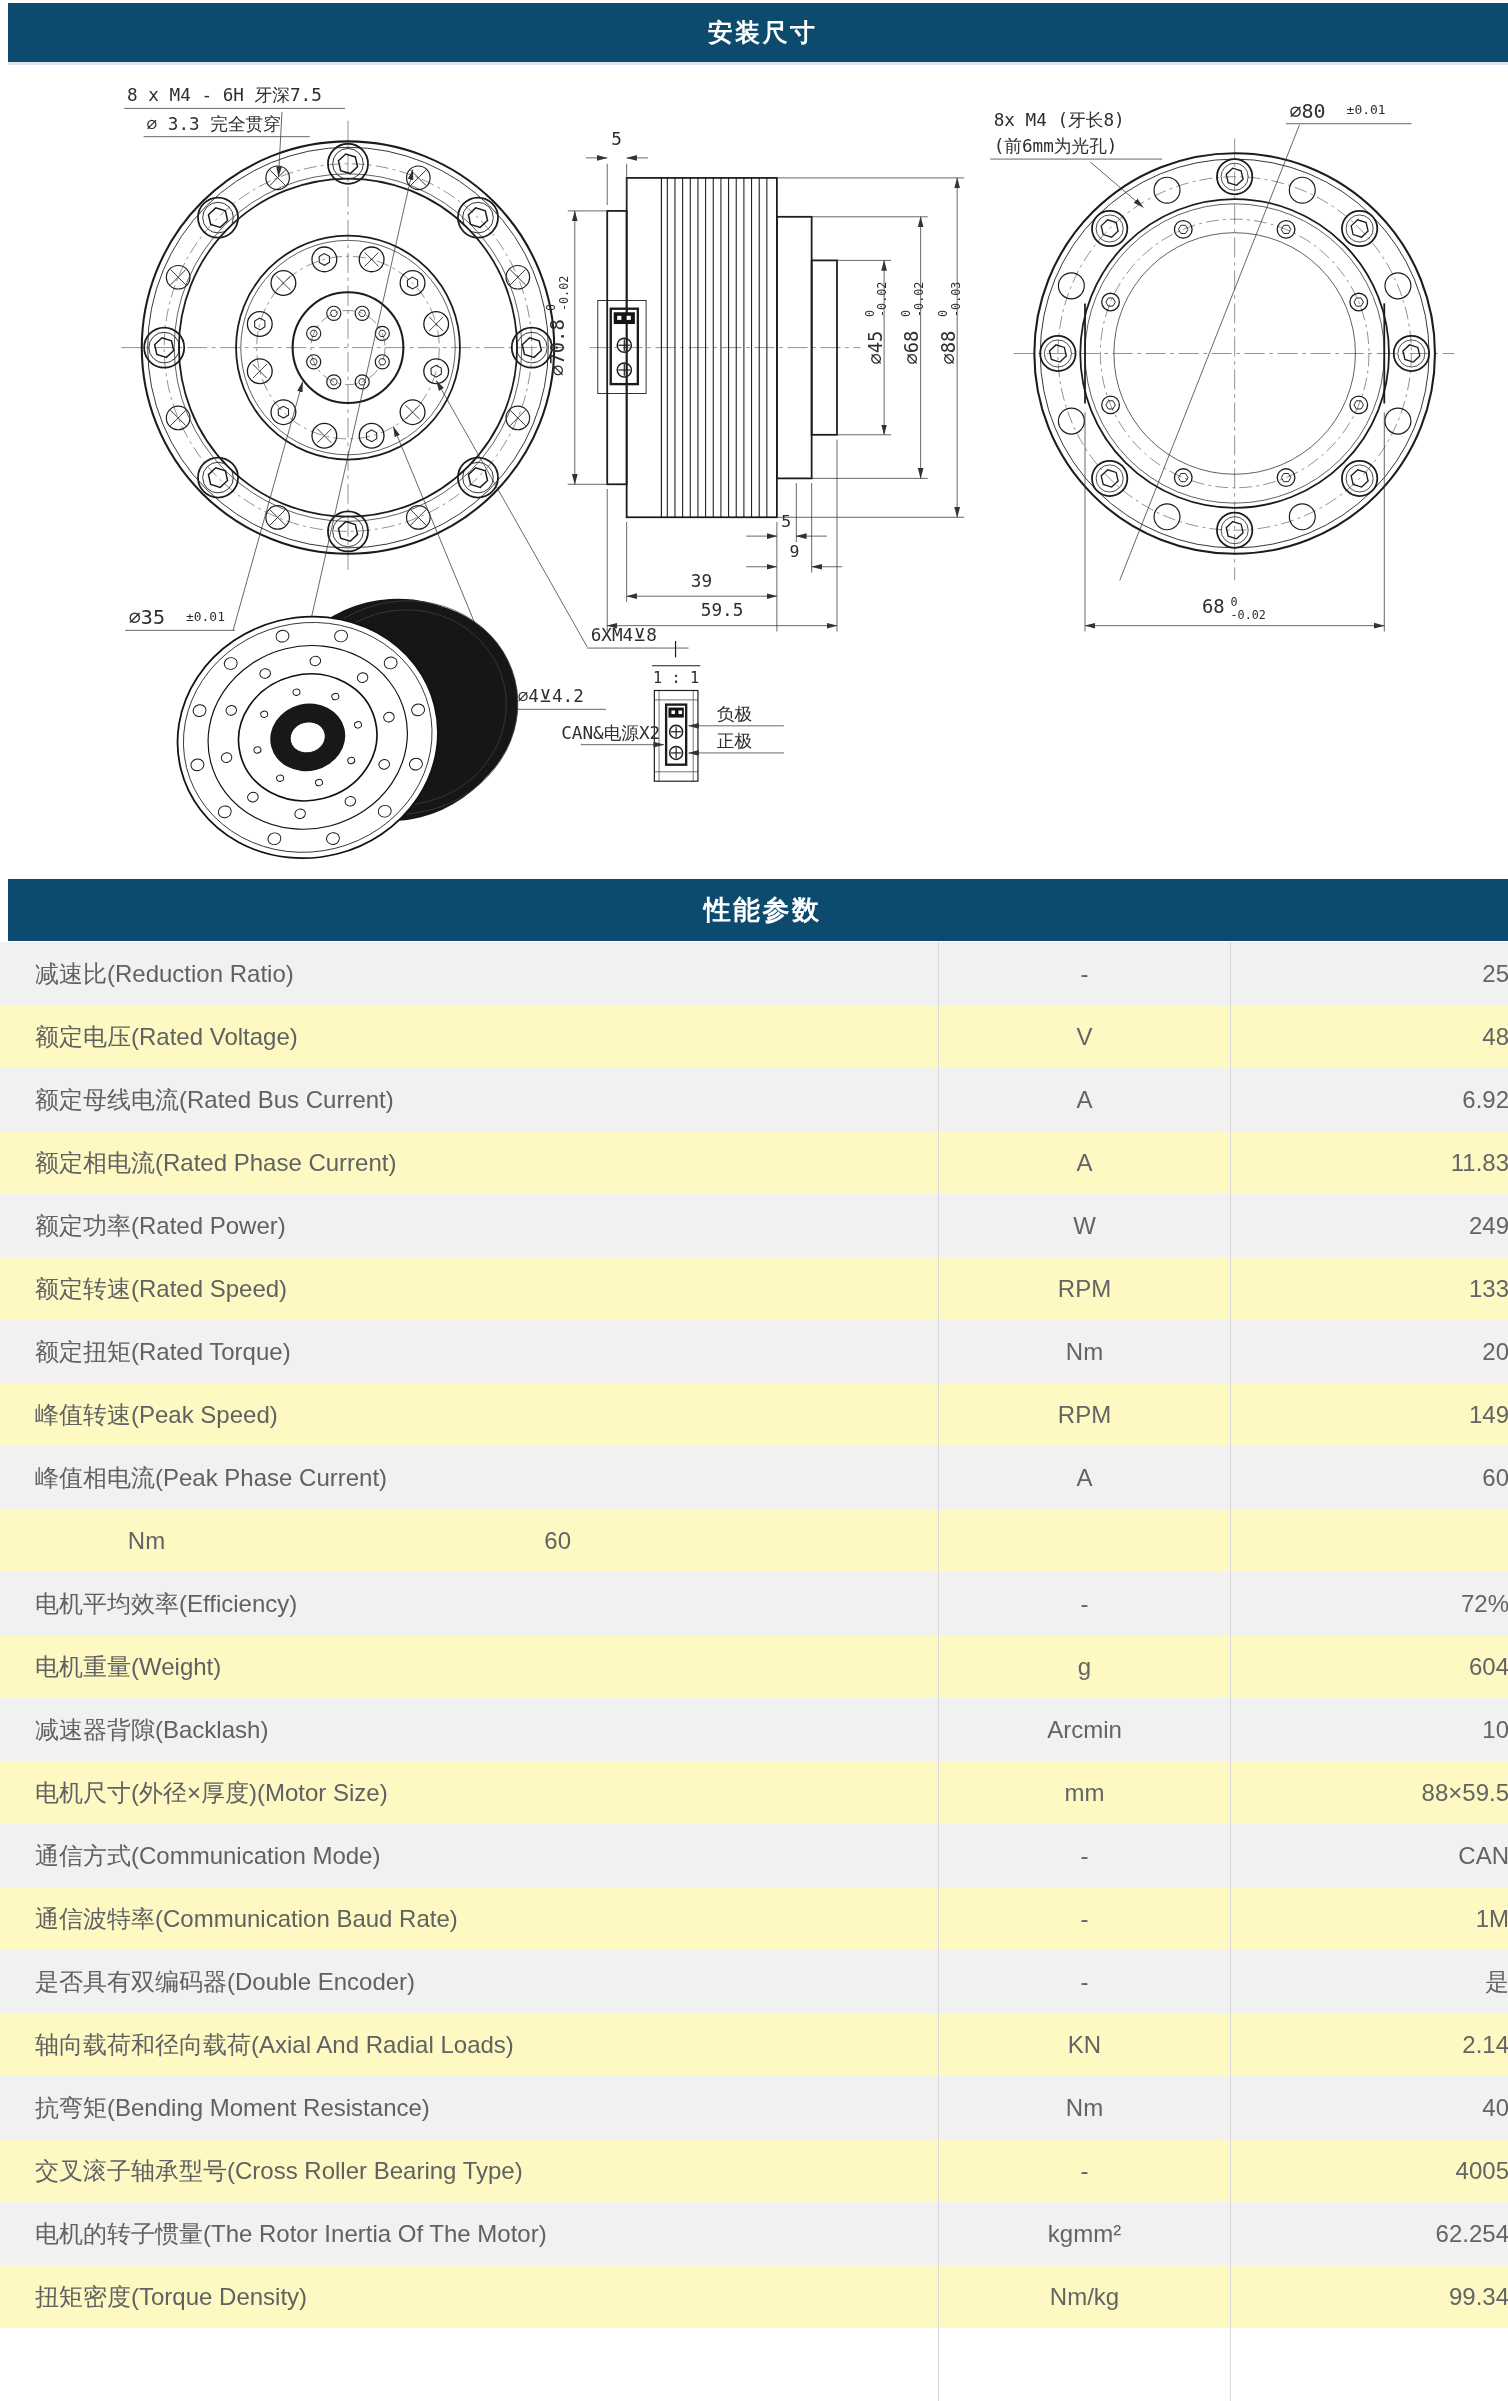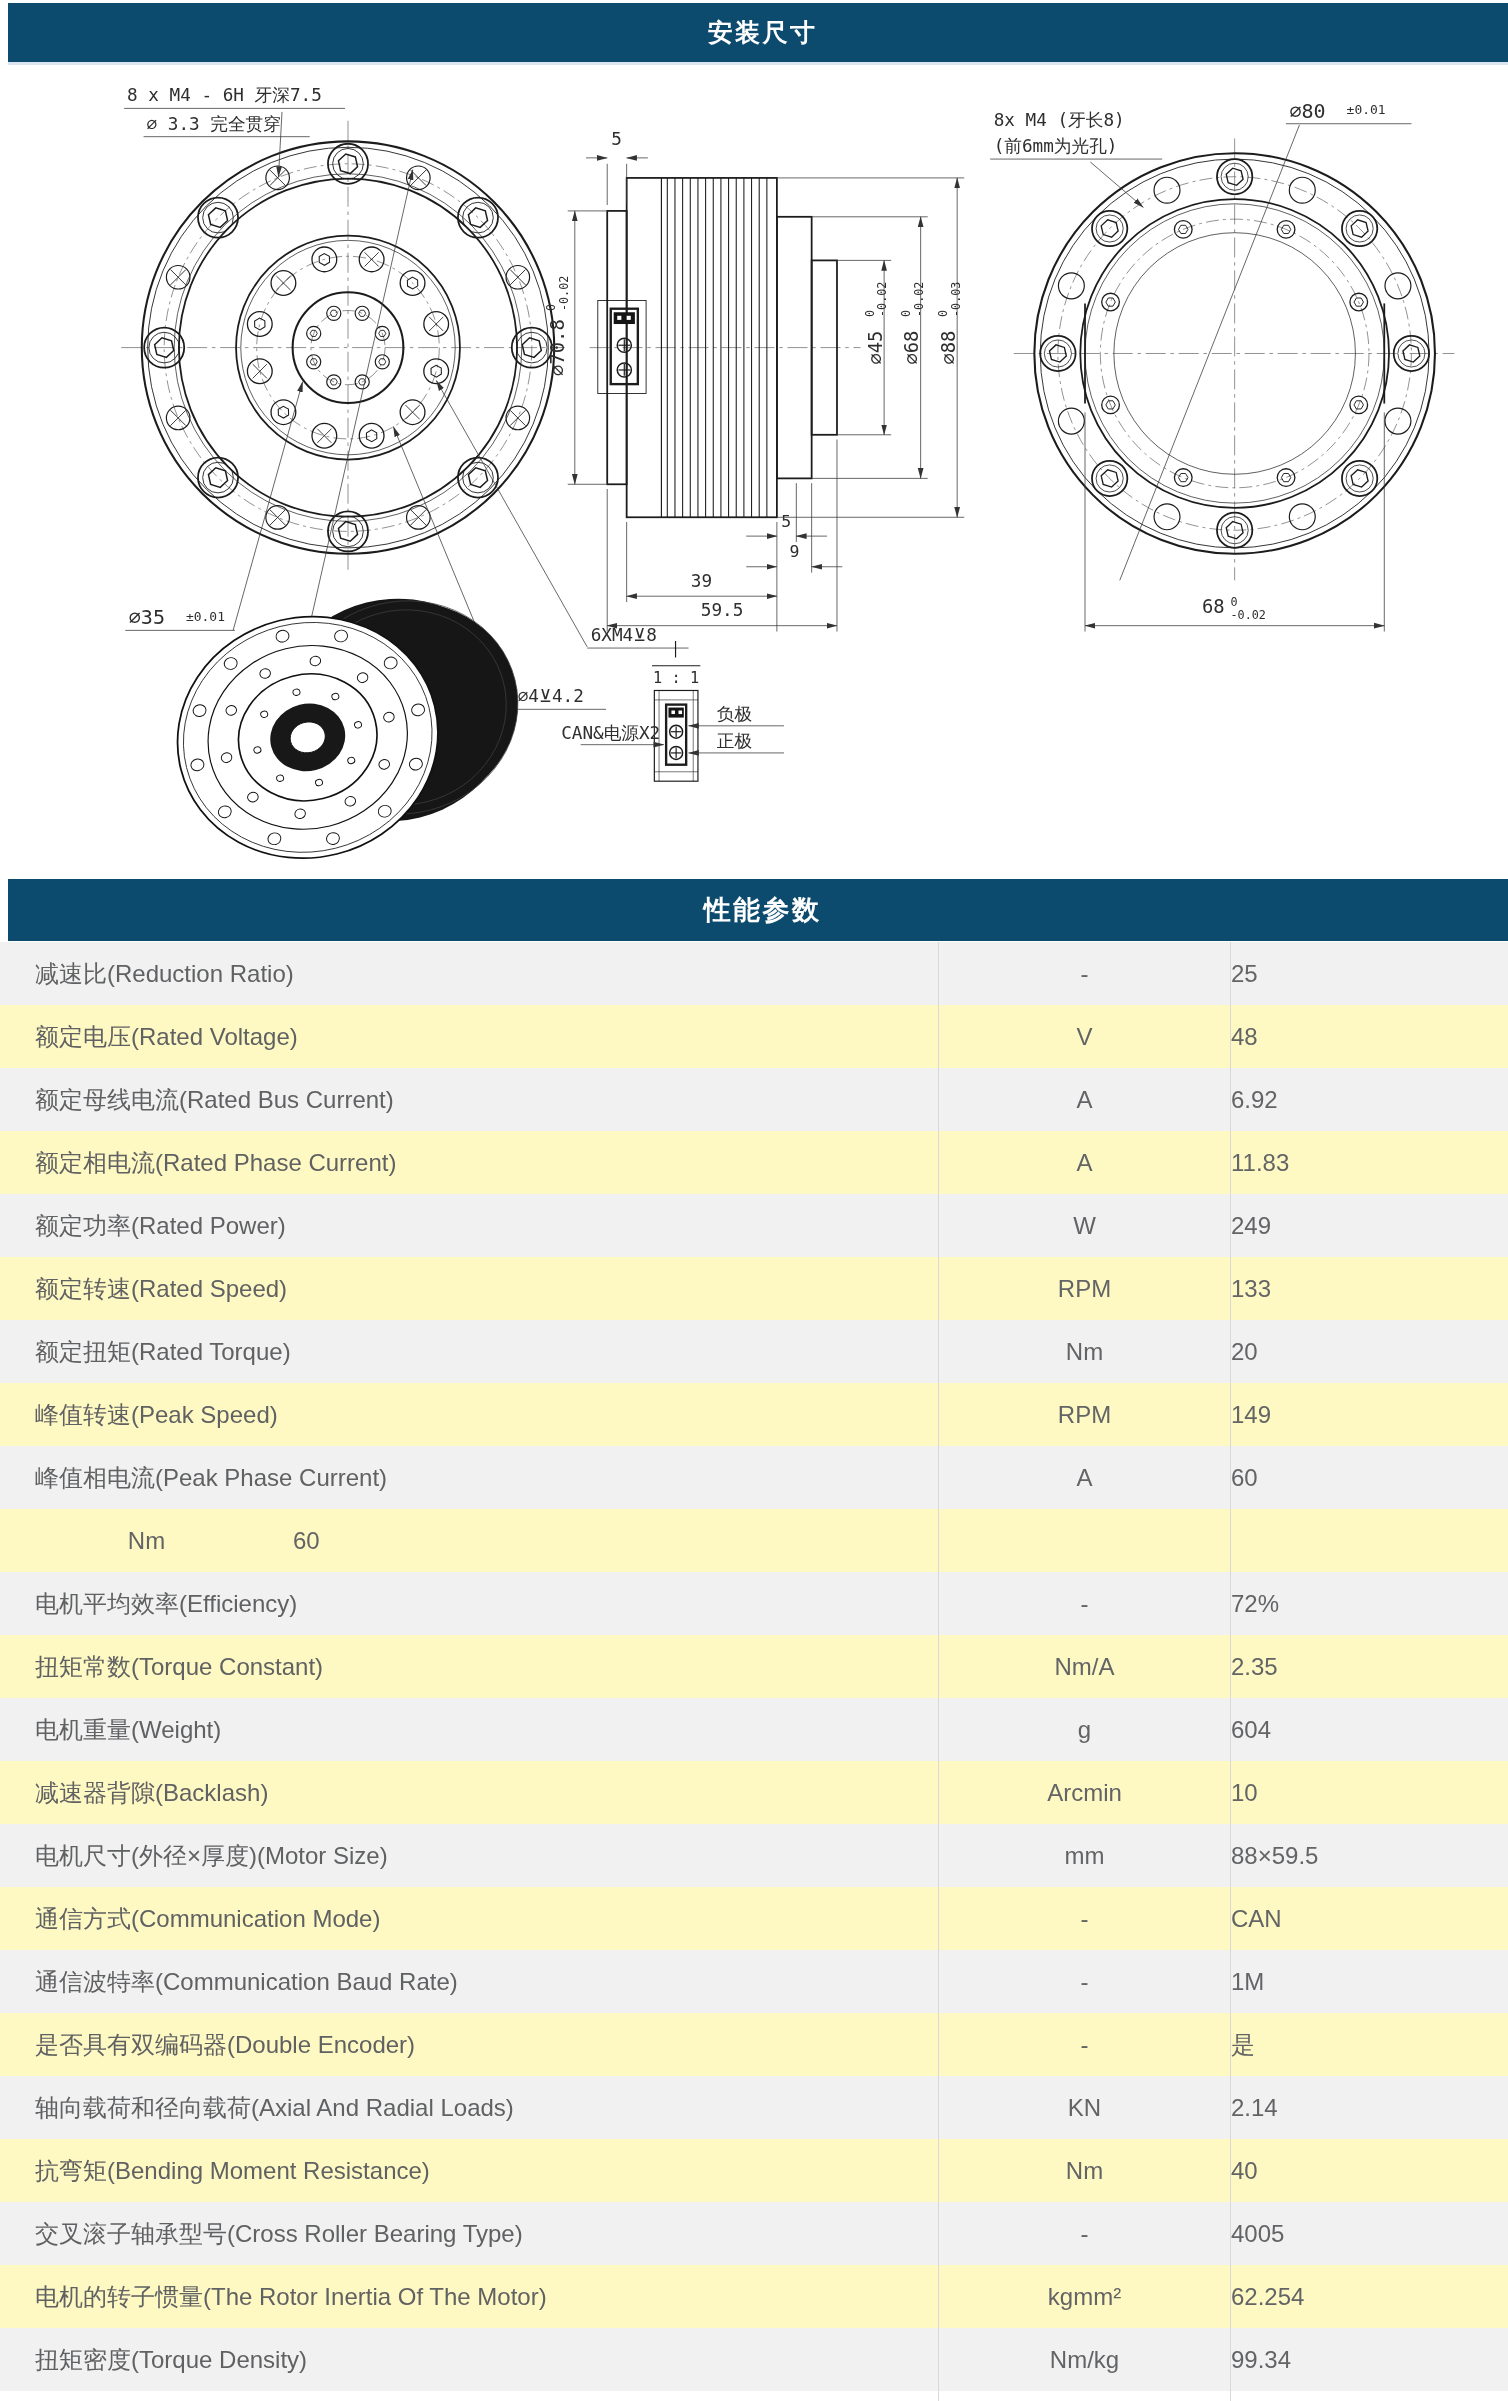--- a/index.html
+++ b/index.html
@@ -11,21 +11,21 @@
   #bar-perf{top:879px;height:62px;font-size:27px;align-items:center;}
 
   #drawing-svg{position:absolute;top:0;left:0;}
 
   .spec-table{position:absolute;top:942px;left:0;width:1509px;height:1460px;color:#636466;overflow:hidden;}
   .tr{display:flex;height:63px;align-items:center;background:#fef9c3;}
   .tr:nth-child(odd){background:#f1f1f2;}
   .td{font-size:24px;line-height:1.15;}
   .td-label{width:938px;padding-left:35px;box-sizing:border-box;text-align:left;color:#606162;}
   .td-unit{width:293px;text-align:center;}
-  .td-value{width:278px;text-align:left;}
+  .td-value{width:278px;text-align:right;}
   .col-div{position:absolute;top:0;bottom:0;width:1.2px;background:#d9d9d9;}
   #col-div-1{left:938px;}
   #col-div-2{left:1230px;}
 
   
   .ol{fill:none;stroke:#1c1c1c;}
   .thin{fill:none;stroke:#3a3a3a;stroke-width:1.3;}
   .cl{fill:none;stroke:#555;stroke-width:1.1;stroke-dasharray:34 8 6 8;}
   .bc{fill:none;stroke:#555;stroke-width:1.1;stroke-dasharray:22 7 5 7;}
   .dtx{font-family:"DejaVu Sans Mono",monospace;fill:#2e2e2e;}
@@ -497,25 +497,20 @@
         <div class="tr">
           <div class="td td-unit">Nm</div>
           <div class="td td-value">60</div>
         </div>
         <div class="tr">
           <div class="td td-label">电机平均效率(Efficiency)</div>
           <div class="td td-unit">-</div>
           <div class="td td-value">72%</div>
         </div>
         <div class="tr">
-          <div class="td td-label">扭矩常数(Torque Constant)</div>
-          <div class="td td-unit">Nm/A</div>
-          <div class="td td-value">2.35</div>
-        </div>
-        <div class="tr">
           <div class="td td-label">电机重量(Weight)</div>
           <div class="td td-unit">g</div>
           <div class="td td-value">604</div>
         </div>
         <div class="tr">
           <div class="td td-label">减速器背隙(Backlash)</div>
           <div class="td td-unit">Arcmin</div>
           <div class="td td-value">10</div>
         </div>
         <div class="tr">

